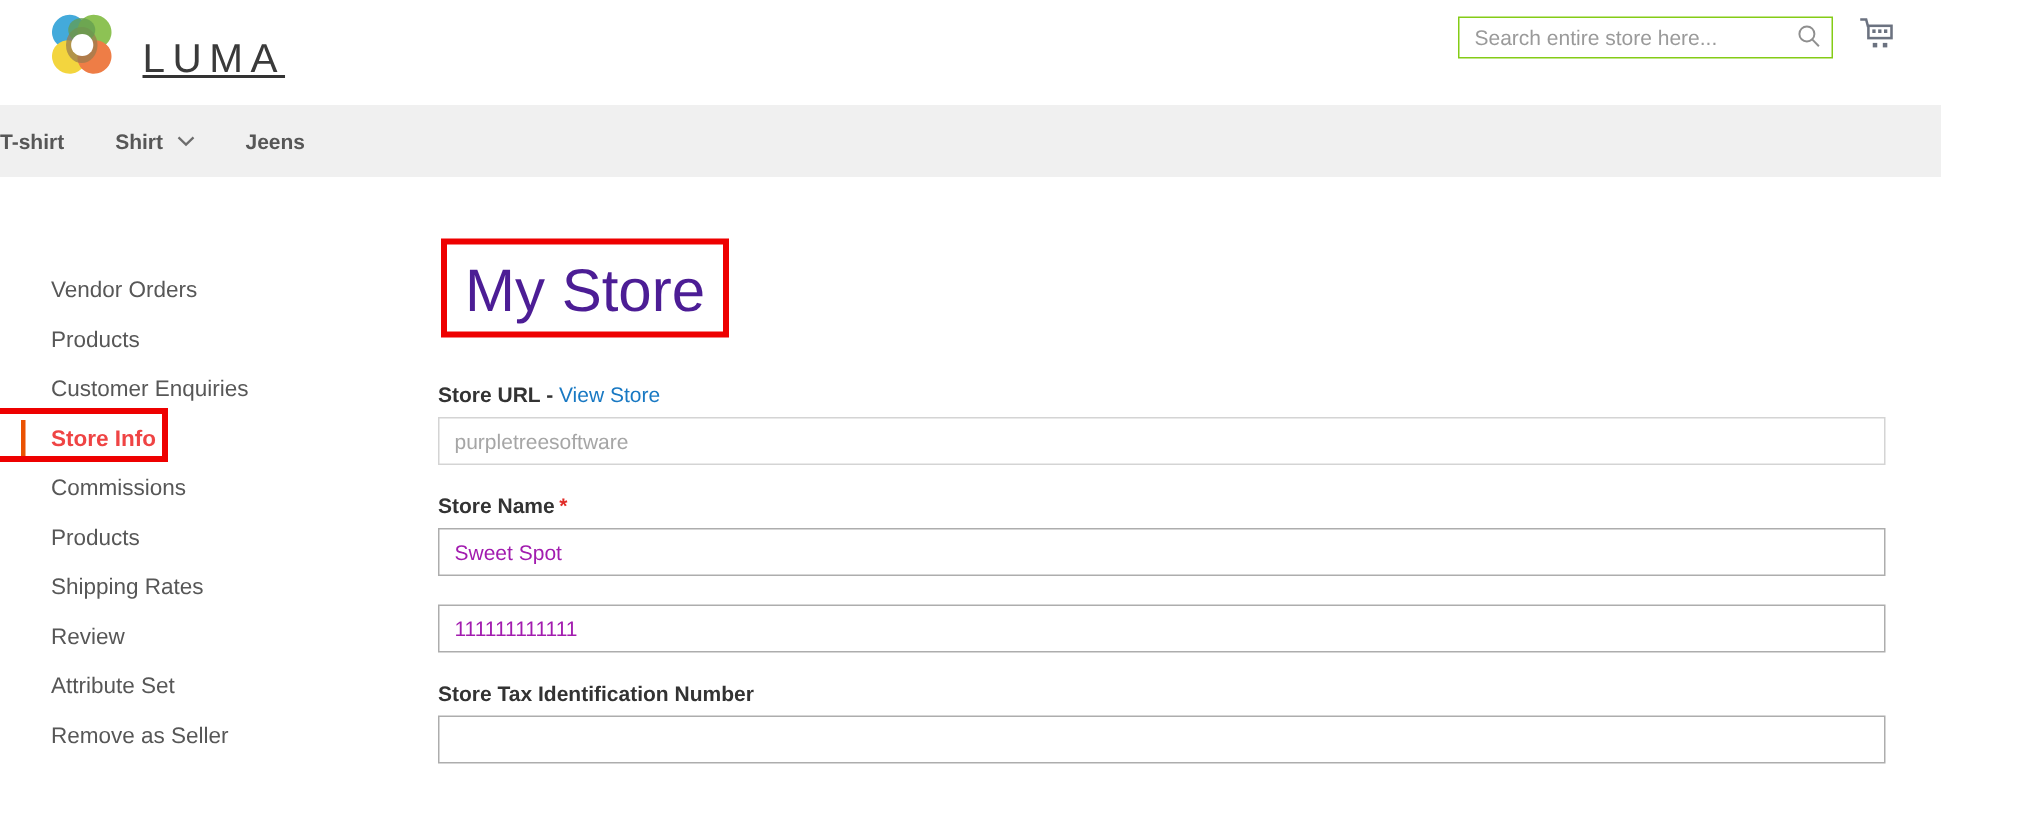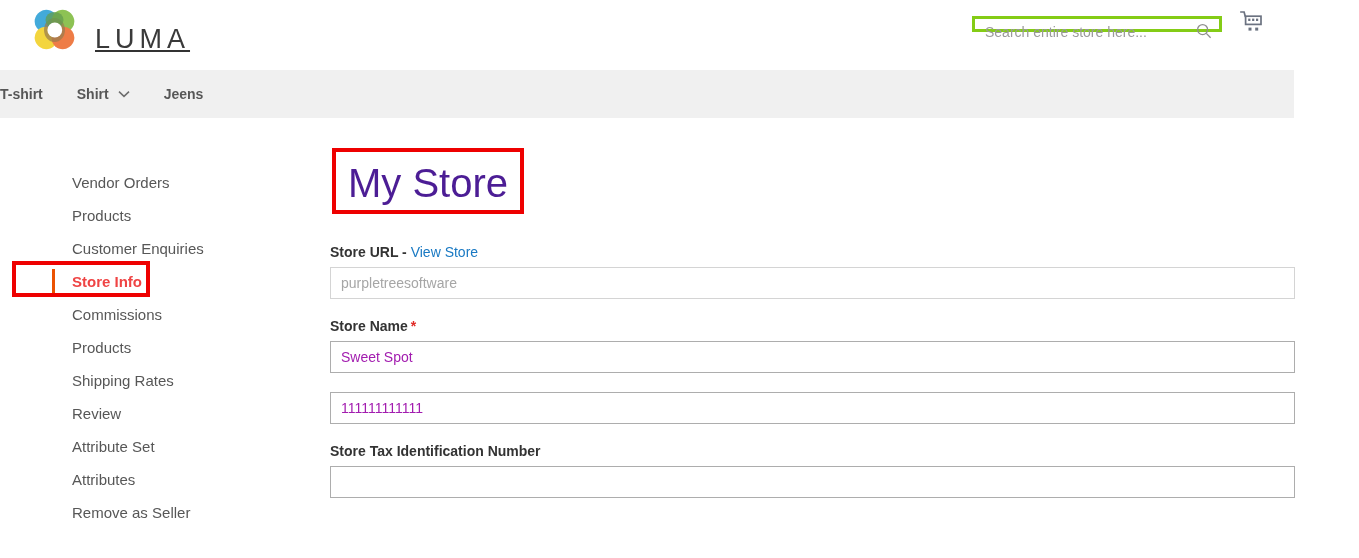--- a/index.html
+++ b/index.html
@@ -47,22 +47,22 @@
   .header-right {
     position: absolute;
     right: 0;
     top: 11px;
     display: flex;
     align-items: center;
   }
   .search-box {
     position: relative;
     width: 250px;
-    height: 16px;
-    border: 3px solid #84cc16;
+    height: 28px;
+    border: 1px solid #84cc16;
     background: #ffffff;
     box-sizing: border-box;
   }
   .search-input {
     position: absolute;
     left: 0; top: 0;
     width: 218px;
     height: 26px;
     border: 0;
     outline: none;
@@ -116,22 +116,21 @@
   }
   .nav-caret {
     margin-left: 9px;
     display: inline-flex;
     align-items: center;
   }
 
   
   .page-wrap {
     display: flex;
-    padding-top: 30px;
-    margin-left: 38px;
+    padding-top: 41px;
   }
   .sidebar {
     width: 292px;
     flex: 0 0 292px;
     padding-top: 18px;
     box-sizing: border-box;
   }
   .side-item {
     position: relative;
     font-size: 15px;
@@ -332,23 +331,20 @@
     <div class="side-item">
       <span>Shipping Rates</span>
     </div>
     <div class="side-item">
       <span>Review</span>
     </div>
     <div class="side-item">
       <span>Attribute Set</span>
     </div>
     <div class="side-item">
-      <span>Attributes</span>
-    </div>
-    <div class="side-item">
       <span>Remove as Seller</span>
     </div>
   </div>
 
   <div class="main">
 
     <div class="title-holder">
       <span class="annot-box annot-title"></span>
       <h1 class="page-title">My Store</h1>
     </div>

